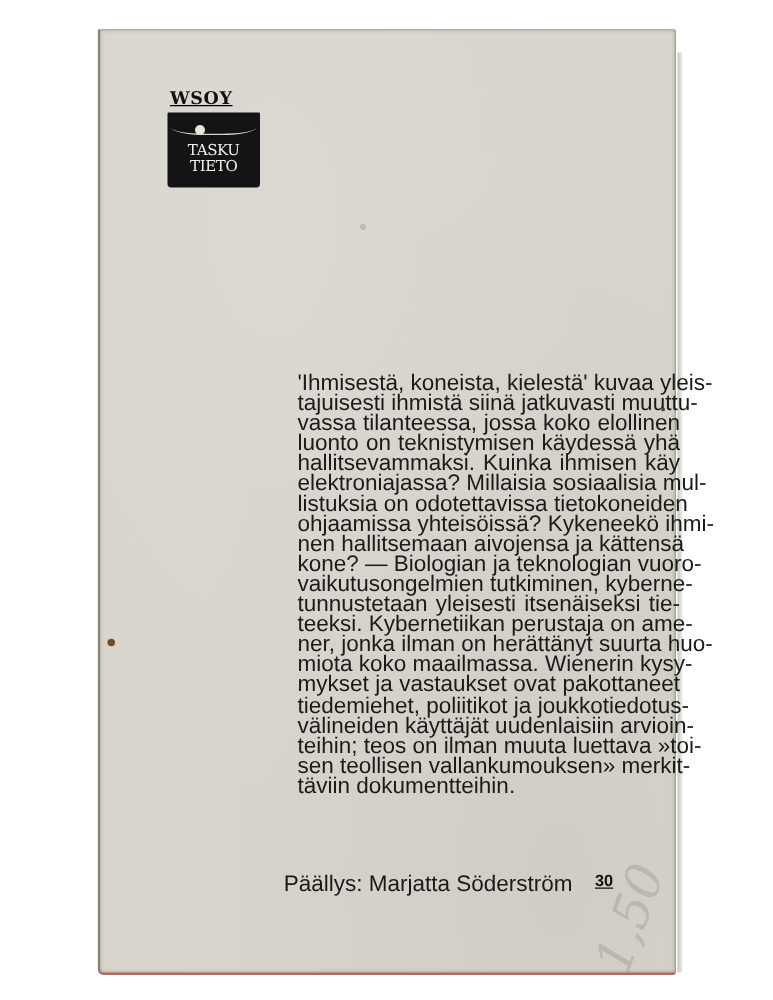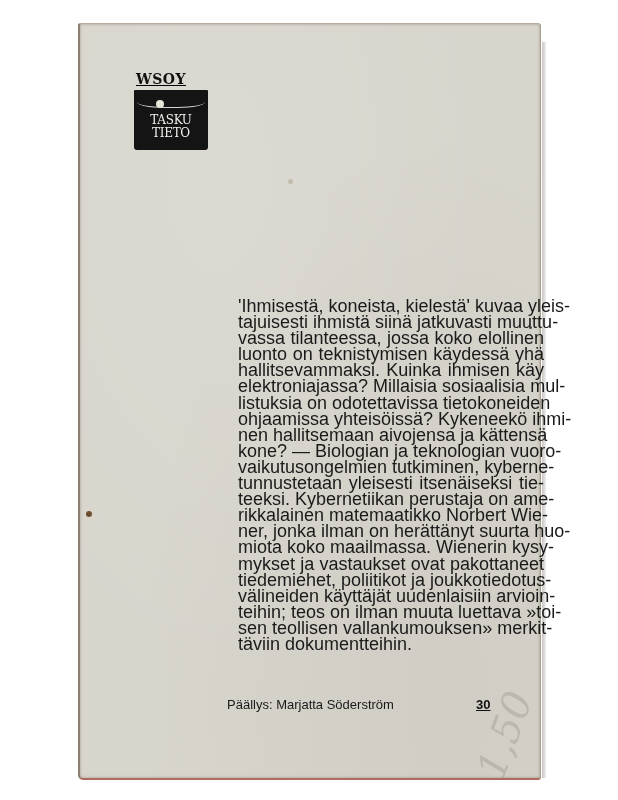--- a/index.html
+++ b/index.html
@@ -79,21 +79,21 @@
       line-height: 16.1px;
       color: #1a1a1a;
       text-align: justify;
       text-align-last: left;
     }
     .blurb .line { display: block; text-align: justify; text-align-last: justify; white-space: nowrap; }
     .blurb .line.last { text-align-last: left; }
     .credit {
       position: absolute;
       left: 147px; top: 673px;
-      font-size: 13px;
+      font-size: 18px;
       color: #1a1a1a;
     }
     .series-number {
       position: absolute;
       left: 396px; top: 673px;
       font-size: 13px;
       font-weight: bold;
       color: #111;
       text-decoration: underline;
     }
@@ -132,21 +132,20 @@
     <span class="line">luonto on teknistymisen käydessä yhä</span>
     <span class="line">hallitsevammaksi. Kuinka ihmisen käy</span>
     <span class="line">elektroniajassa? Millaisia sosiaalisia mul-</span>
     <span class="line">listuksia on odotettavissa tietokoneiden</span>
     <span class="line">ohjaamissa yhteisöissä? Kykeneekö ihmi-</span>
     <span class="line">nen hallitsemaan aivojensa ja kättensä</span>
     <span class="line">kone? — Biologian ja teknologian vuoro-</span>
     <span class="line">vaikutusongelmien tutkiminen, kyberne-</span>
     <span class="line">tunnustetaan yleisesti itsenäiseksi tie-</span>
     <span class="line">teeksi. Kybernetiikan perustaja on ame-</span>
-    <span class="line">rikkalainen matemaatikko Norbert Wie-</span>
     <span class="line">ner, jonka ilman on herättänyt suurta huo-</span>
     <span class="line">miota koko maailmassa. Wienerin kysy-</span>
     <span class="line">mykset ja vastaukset ovat pakottaneet</span>
     <span class="line">tiedemiehet, poliitikot ja joukkotiedotus-</span>
     <span class="line">välineiden käyttäjät uudenlaisiin arvioin-</span>
     <span class="line">teihin; teos on ilman muuta luettava »toi-</span>
     <span class="line">sen teollisen vallankumouksen» merkit-</span>
     <span class="line last">täviin dokumentteihin.</span>
   </div>
 

